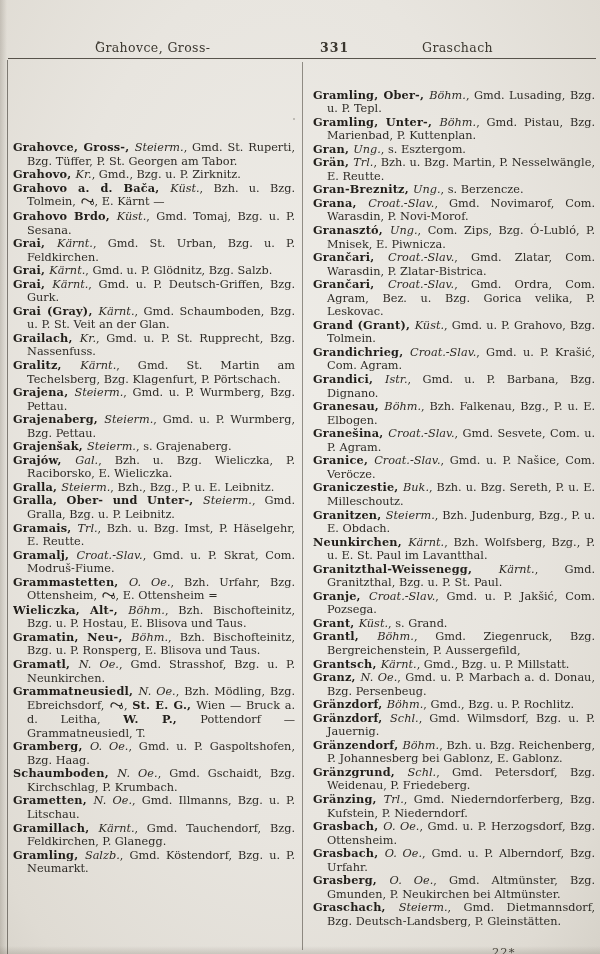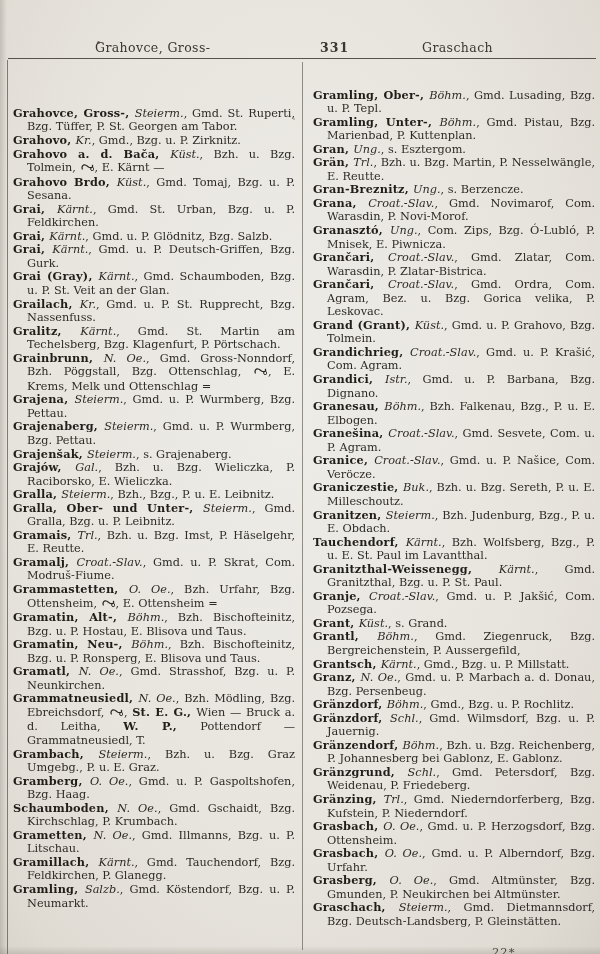--- a/index.html
+++ b/index.html
@@ -70,44 +70,39 @@
             <path d="M1.3 6C.4 3.4 2 1.4 4.3 2c2.3.6 3.3 3.1 5.7 2.7 1.4-.2 2-1.4 1.4-2.4" fill="none" stroke="#2b2823" stroke-width="1.25" stroke-linecap="round"></path>
             <circle cx="11.2" cy="6" r="1.6" fill="none" stroke="#2b2823" stroke-width=".95"></circle>
           </svg></span><span class="n">, E. Kärnt —</span></p>
       <p class="entry"><span class="b">Grahovo Brdo, </span><span class="i">Küst.</span><span class="n">, Gmd. Tomaj, Bzg. u. P. Sesana.</span></p>
       <p class="entry"><span class="b">Grai, </span><span class="i">Kärnt.</span><span class="n">, Gmd. St. Urban, Bzg. u. P. Feldkirchen.</span></p>
       <p class="entry"><span class="b">Grai, </span><span class="i">Kärnt.</span><span class="n">, Gmd. u. P. Glödnitz, Bzg. Salzb.</span></p>
       <p class="entry"><span class="b">Grai, </span><span class="i">Kärnt.</span><span class="n">, Gmd. u. P. Deutsch-Griffen, Bzg. Gurk.</span></p>
       <p class="entry"><span class="b">Grai (Gray), </span><span class="i">Kärnt.</span><span class="n">, Gmd. Schaumboden, Bzg. u. P. St. Veit an der Glan.</span></p>
       <p class="entry"><span class="b">Grailach, </span><span class="i">Kr.</span><span class="n">, Gmd. u. P. St. Rupprecht, Bzg. Nassenfuss.</span></p>
       <p class="entry"><span class="b">Gralitz, </span><span class="i">Kärnt.</span><span class="n">, Gmd. St. Martin am Techelsberg, Bzg. Klagenfurt, P. Pörtschach.</span></p>
-      <p class="entry"><span class="b">Grainbrunn, </span><span class="i">N. Oe.</span><span class="n">, Gmd. Gross-Nonndorf, Bzh. Pöggstall, Bzg. Ottenschlag, </span><span class="horn"><svg width="13" height="9" viewBox="0 0 13 9">
-            <path d="M1.3 6C.4 3.4 2 1.4 4.3 2c2.3.6 3.3 3.1 5.7 2.7 1.4-.2 2-1.4 1.4-2.4" fill="none" stroke="#2b2823" stroke-width="1.25" stroke-linecap="round"></path>
-            <circle cx="11.2" cy="6" r="1.6" fill="none" stroke="#2b2823" stroke-width=".95"></circle>
-          </svg></span><span class="n">, E. Krems, Melk und Ottenschlag =</span></p>
       <p class="entry"><span class="b">Grajena, </span><span class="i">Steierm.</span><span class="n">, Gmd. u. P. Wurmberg, Bzg. Pettau.</span></p>
       <p class="entry"><span class="b">Grajenaberg, </span><span class="i">Steierm.</span><span class="n">, Gmd. u. P. Wurmberg, Bzg. Pettau.</span></p>
       <p class="entry"><span class="b">Grajenšak, </span><span class="i">Steierm.</span><span class="n">, s. Grajenaberg.</span></p>
       <p class="entry"><span class="b">Grajów, </span><span class="i">Gal.</span><span class="n">, Bzh. u. Bzg. Wieliczka, P. Raciborsko, E. Wieliczka.</span></p>
       <p class="entry"><span class="b">Gralla, </span><span class="i">Steierm.</span><span class="n">, Bzh., Bzg., P. u. E. Leibnitz.</span></p>
       <p class="entry"><span class="b">Gralla, Ober- und Unter-, </span><span class="i">Steierm.</span><span class="n">, Gmd. Gralla, Bzg. u. P. Leibnitz.</span></p>
       <p class="entry"><span class="b">Gramais, </span><span class="i">Trl.</span><span class="n">, Bzh. u. Bzg. Imst, P. Häselgehr, E. Reutte.</span></p>
       <p class="entry"><span class="b">Gramalj, </span><span class="i">Croat.-Slav.</span><span class="n">, Gmd. u. P. Skrat, Com. Modruš-Fiume.</span></p>
       <p class="entry"><span class="b">Grammastetten, </span><span class="i">O. Oe.</span><span class="n">, Bzh. Urfahr, Bzg. Ottensheim, </span><span class="horn"><svg width="13" height="9" viewBox="0 0 13 9">
             <path d="M1.3 6C.4 3.4 2 1.4 4.3 2c2.3.6 3.3 3.1 5.7 2.7 1.4-.2 2-1.4 1.4-2.4" fill="none" stroke="#2b2823" stroke-width="1.25" stroke-linecap="round"></path>
             <circle cx="11.2" cy="6" r="1.6" fill="none" stroke="#2b2823" stroke-width=".95"></circle>
           </svg></span><span class="n">, E. Ottensheim =</span></p>
-      <p class="entry"><span class="b">Gramatin, Alt-, </span><span class="i">Böhm.</span><span class="n">, Bzh. Bischofteinitz, Bzg. u. P. Hostau, E. Blisova und Taus.</span></p>
+      <p class="entry"><span class="b">Wieliczka, Alt-, </span><span class="i">Böhm.</span><span class="n">, Bzh. Bischofteinitz, Bzg. u. P. Hostau, E. Blisova und Taus.</span></p>
       <p class="entry"><span class="b">Gramatin, Neu-, </span><span class="i">Böhm.</span><span class="n">, Bzh. Bischofteinitz, Bzg. u. P. Ronsperg, E. Blisova und Taus.</span></p>
       <p class="entry"><span class="b">Gramatl, </span><span class="i">N. Oe.</span><span class="n">, Gmd. Strasshof, Bzg. u. P. Neunkirchen.</span></p>
       <p class="entry"><span class="b">Grammatneusiedl, </span><span class="i">N. Oe.</span><span class="n">, Bzh. Mödling, Bzg. Ebreichsdorf, </span><span class="horn"><svg width="13" height="9" viewBox="0 0 13 9">
             <path d="M1.3 6C.4 3.4 2 1.4 4.3 2c2.3.6 3.3 3.1 5.7 2.7 1.4-.2 2-1.4 1.4-2.4" fill="none" stroke="#2b2823" stroke-width="1.25" stroke-linecap="round"></path>
             <circle cx="11.2" cy="6" r="1.6" fill="none" stroke="#2b2823" stroke-width=".95"></circle>
           </svg></span><span class="n">, </span><span class="b">St. E. G., </span><span class="n">Wien — Bruck a. d. Leitha, </span><span class="b">W. P., </span><span class="n">Pottendorf — Grammatneusiedl, T.</span></p>
-      <p class="entry"><span class="b">Grambach, </span><span class="i">Steierm.</span><span class="n">, Bzh. u. Bzg. Graz Umgebg., P. u. E. Graz.</span></p>
       <p class="entry"><span class="b">Gramberg, </span><span class="i">O. Oe.</span><span class="n">, Gmd. u. P. Gaspoltshofen, Bzg. Haag.</span></p>
       <p class="entry"><span class="b">Schaumboden, </span><span class="i">N. Oe.</span><span class="n">, Gmd. Gschaidt, Bzg. Kirchschlag, P. Krumbach.</span></p>
       <p class="entry"><span class="b">Grametten, </span><span class="i">N. Oe.</span><span class="n">, Gmd. Illmanns, Bzg. u. P. Litschau.</span></p>
       <p class="entry"><span class="b">Gramillach, </span><span class="i">Kärnt.</span><span class="n">, Gmd. Tauchendorf, Bzg. Feldkirchen, P. Glanegg.</span></p>
       <p class="entry"><span class="b">Gramling, </span><span class="i">Salzb.</span><span class="n">, Gmd. Köstendorf, Bzg. u. P. Neumarkt.</span></p>
     </div>
   <div class="col">
       <p class="entry"><span class="b">Gramling, Ober-, </span><span class="i">Böhm.</span><span class="n">, Gmd. Lusading, Bzg. u. P. Tepl.</span></p>
       <p class="entry"><span class="b">Gramling, Unter-, </span><span class="i">Böhm.</span><span class="n">, Gmd. Pistau, Bzg. Marienbad, P. Kuttenplan.</span></p>
       <p class="entry"><span class="b">Gran, </span><span class="i">Ung.</span><span class="n">, s. Esztergom.</span></p>
@@ -118,21 +113,21 @@
       <p class="entry"><span class="b">Grančari, </span><span class="i">Croat.-Slav.</span><span class="n">, Gmd. Zlatar, Com. Warasdin, P. Zlatar-Bistrica.</span></p>
       <p class="entry"><span class="b">Grančari, </span><span class="i">Croat.-Slav.</span><span class="n">, Gmd. Ordra, Com. Agram, Bez. u. Bzg. Gorica velika, P. Leskovac.</span></p>
       <p class="entry"><span class="b">Grand (Grant), </span><span class="i">Küst.</span><span class="n">, Gmd. u. P. Grahovo, Bzg. Tolmein.</span></p>
       <p class="entry"><span class="b">Grandichrieg, </span><span class="i">Croat.-Slav.</span><span class="n">, Gmd. u. P. Krašić, Com. Agram.</span></p>
       <p class="entry"><span class="b">Grandici, </span><span class="i">Istr.</span><span class="n">, Gmd. u. P. Barbana, Bzg. Dignano.</span></p>
       <p class="entry"><span class="b">Granesau, </span><span class="i">Böhm.</span><span class="n">, Bzh. Falkenau, Bzg., P. u. E. Elbogen.</span></p>
       <p class="entry"><span class="b">Granešina, </span><span class="i">Croat.-Slav.</span><span class="n">, Gmd. Sesvete, Com. u. P. Agram.</span></p>
       <p class="entry"><span class="b">Granice, </span><span class="i">Croat.-Slav.</span><span class="n">, Gmd. u. P. Našice, Com. Veröcze.</span></p>
       <p class="entry"><span class="b">Graniczestie, </span><span class="i">Buk.</span><span class="n">, Bzh. u. Bzg. Sereth, P. u. E. Milleschoutz.</span></p>
       <p class="entry"><span class="b">Granitzen, </span><span class="i">Steierm.</span><span class="n">, Bzh. Judenburg, Bzg., P. u. E. Obdach.</span></p>
-      <p class="entry"><span class="b">Tauchendorf, </span><span class="i">Kärnt.</span><span class="n">, Bzh. Wolfsberg, Bzg., P. u. E. St. Paul im Lavantthal.</span></p>
+      <p class="entry"><span class="b">Neunkirchen, </span><span class="i">Kärnt.</span><span class="n">, Bzh. Wolfsberg, Bzg., P. u. E. St. Paul im Lavantthal.</span></p>
       <p class="entry"><span class="b">Granitzthal-Weissenegg, </span><span class="i">Kärnt.</span><span class="n">, Gmd. Granitzthal, Bzg. u. P. St. Paul.</span></p>
       <p class="entry"><span class="b">Granje, </span><span class="i">Croat.-Slav.</span><span class="n">, Gmd. u. P. Jakšić, Com. Pozsega.</span></p>
       <p class="entry"><span class="b">Grant, </span><span class="i">Küst.</span><span class="n">, s. Grand.</span></p>
       <p class="entry"><span class="b">Grantl, </span><span class="i">Böhm.</span><span class="n">, Gmd. Ziegenruck, Bzg. Bergreichenstein, P. Aussergefild,</span></p>
       <p class="entry"><span class="b">Grantsch, </span><span class="i">Kärnt.</span><span class="n">, Gmd., Bzg. u. P. Millstatt.</span></p>
       <p class="entry"><span class="b">Granz, </span><span class="i">N. Oe.</span><span class="n">, Gmd. u. P. Marbach a. d. Donau, Bzg. Persenbeug.</span></p>
       <p class="entry"><span class="b">Gränzdorf, </span><span class="i">Böhm.</span><span class="n">, Gmd., Bzg. u. P. Rochlitz.</span></p>
       <p class="entry"><span class="b">Gränzdorf, </span><span class="i">Schl.</span><span class="n">, Gmd. Wilmsdorf, Bzg. u. P. Jauernig.</span></p>
       <p class="entry"><span class="b">Gränzendorf, </span><span class="i">Böhm.</span><span class="n">, Bzh. u. Bzg. Reichenberg, P. Johannesberg bei Gablonz, E. Gablonz.</span></p>
       <p class="entry"><span class="b">Gränzgrund, </span><span class="i">Schl.</span><span class="n">, Gmd. Petersdorf, Bzg. Weidenau, P. Friedeberg.</span></p>

